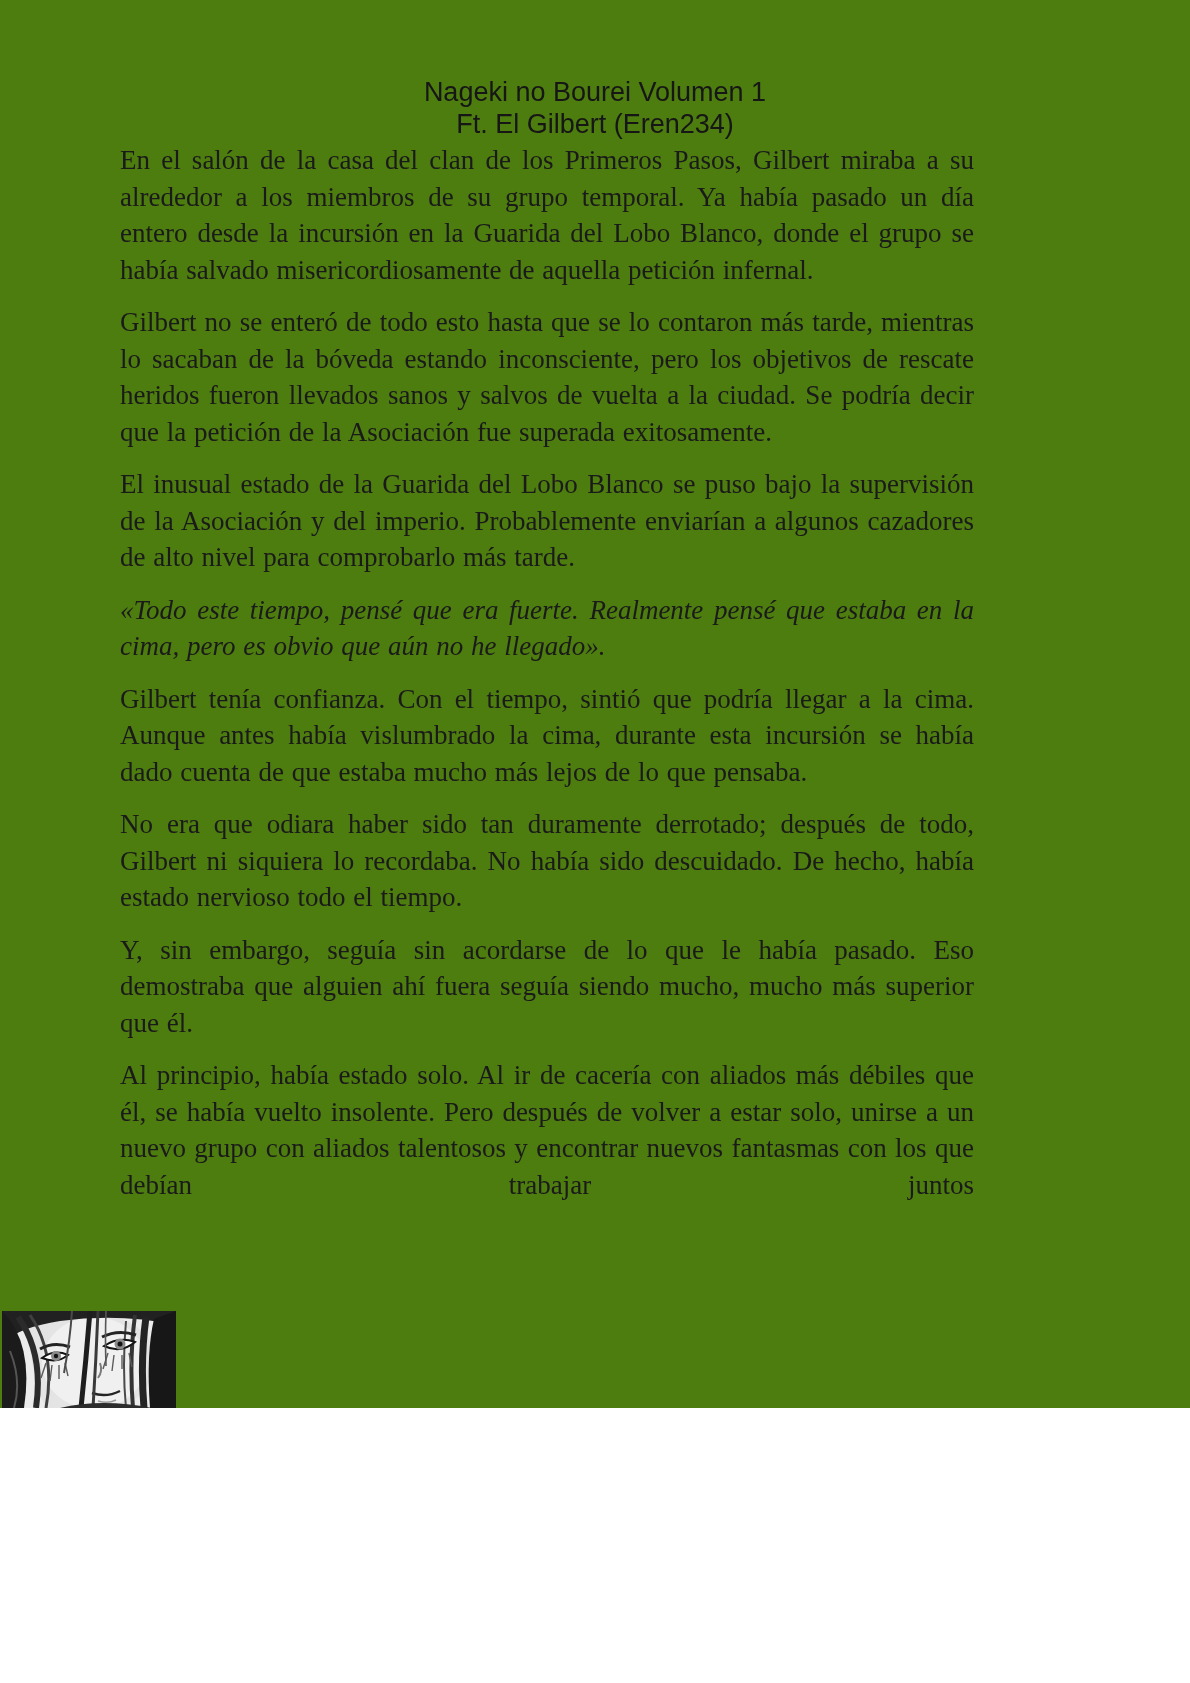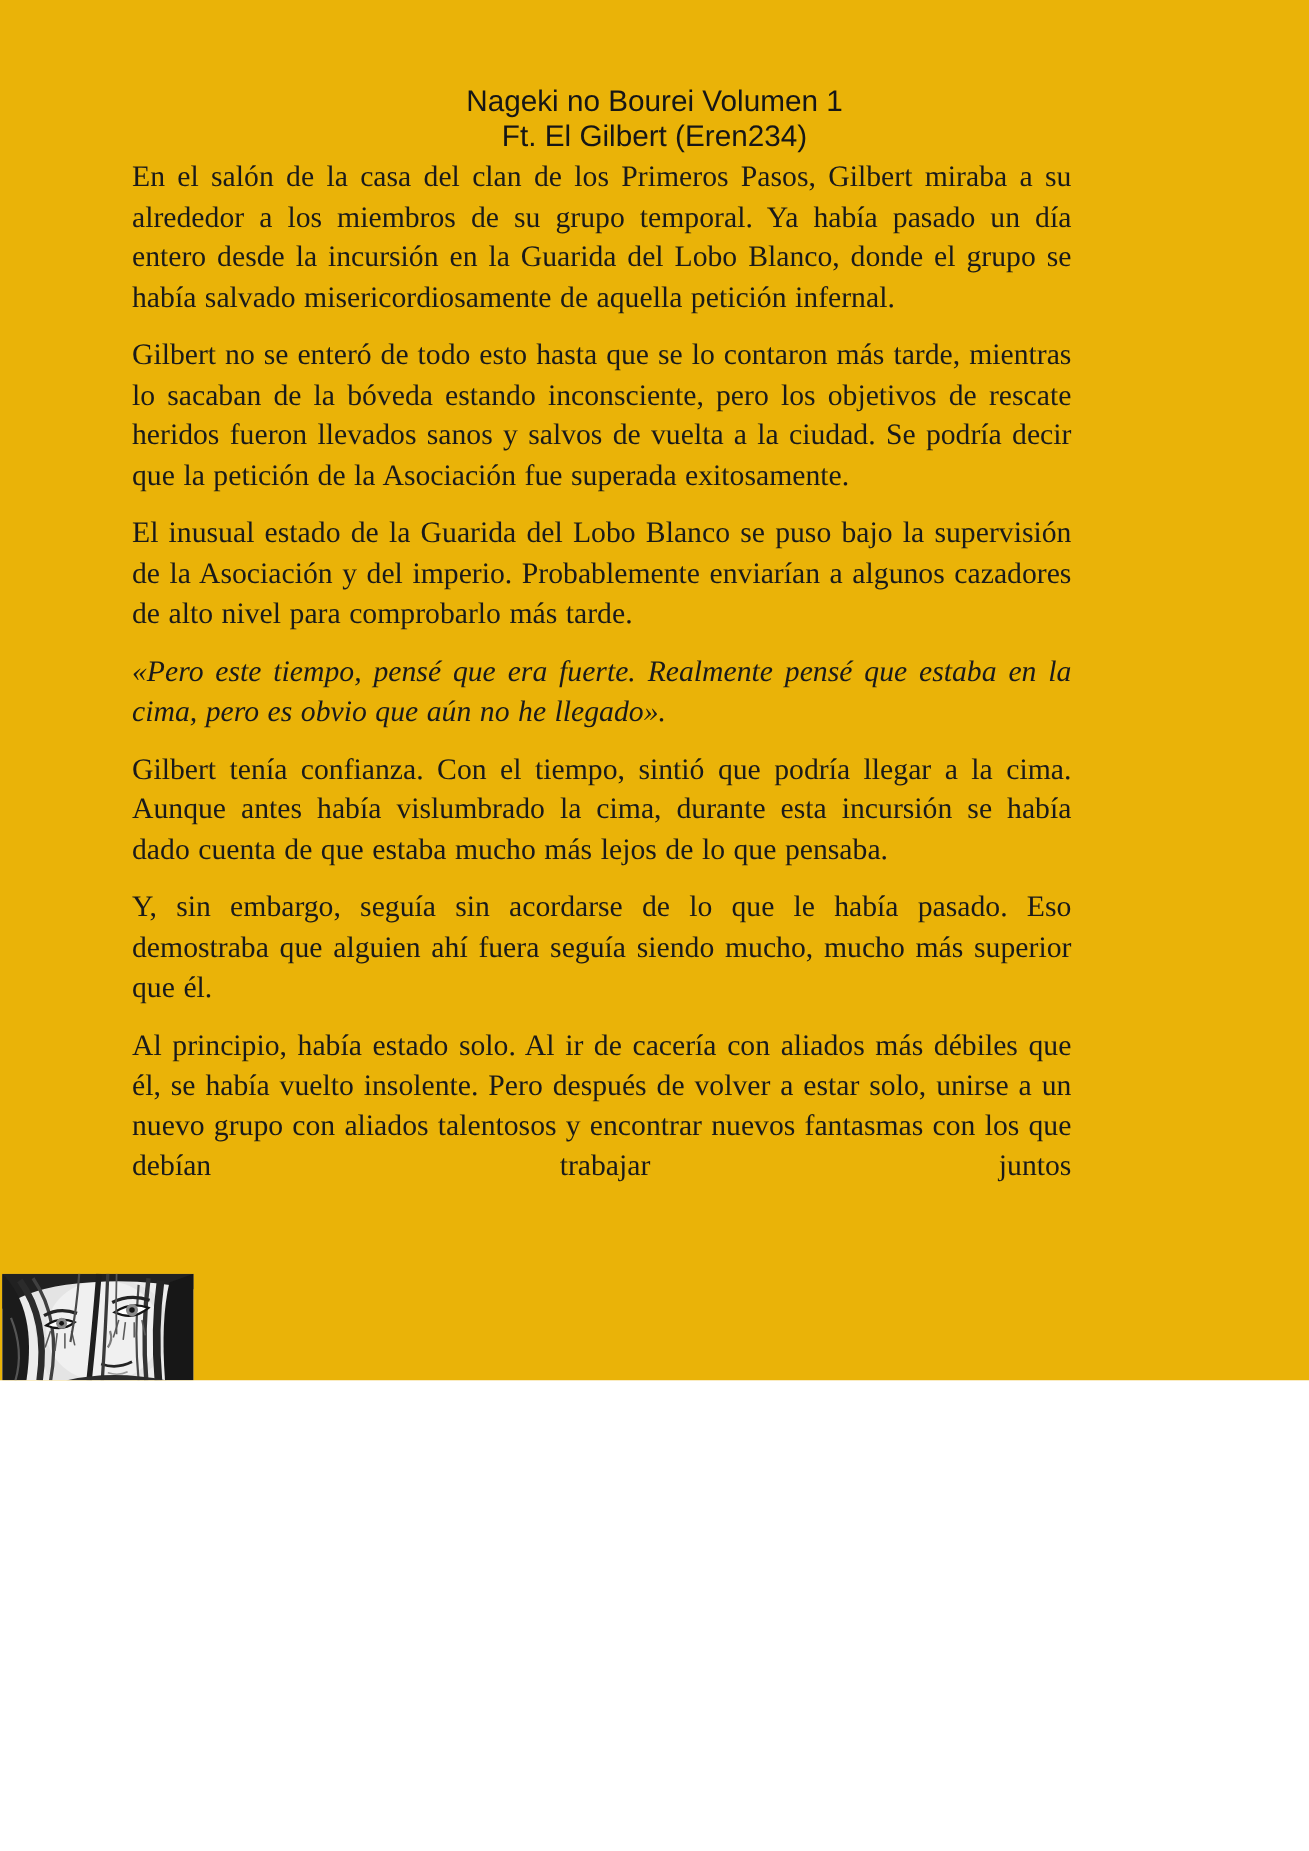--- a/index.html
+++ b/index.html
@@ -3,22 +3,22 @@
 <meta charset="utf-8">
 <style>
   html, body {
     margin: 0;
     padding: 0;
     background: #ffffff;
   }
   .page {
     position: relative;
     width: 1190px;
-    height: 1255px;
-    background: #eab308;
+    height: 1408px;
+    background: #4d7c0f;
     overflow: hidden;
     font-kerning: normal;
   }
   .doc-header {
     padding-top: 76px;
     text-align: center;
     font-family: "Liberation Sans", sans-serif;
     font-size: 27px;
     line-height: 32px;
     color: #161616;
@@ -67,22 +67,23 @@
 
   <div class="doc-header">
     <span class="title-line">Nageki no Bourei Volumen 1</span>
     <span class="title-line">Ft. El Gilbert (Eren234)</span>
   </div>
 
   <div class="doc-body">
     <p class="doc-par">En el salón de la casa del clan de los Primeros Pasos, Gilbert miraba a su alrededor a los miembros de su grupo temporal. Ya había pasado un día entero desde la incursión en la Guarida del Lobo Blanco, donde el grupo se había salvado misericordiosamente de aquella petición infernal.</p>
     <p class="doc-par">Gilbert no se enteró de todo esto hasta que se lo contaron más tarde, mientras lo sacaban de la bóveda estando inconsciente, pero los objetivos de rescate heridos fueron llevados sanos y salvos de vuelta a la ciudad. Se podría decir que la petición de la Asociación fue superada exitosamente.</p>
     <p class="doc-par">El inusual estado de la Guarida del Lobo Blanco se puso bajo la supervisión de la Asociación y del imperio. Probablemente enviarían a algunos cazadores de alto nivel para comprobarlo más tarde.</p>
-    <p class="doc-par italic">«Pero este tiempo, pensé que era fuerte. Realmente pensé que estaba en la cima, pero es obvio que aún no he llegado».</p>
+    <p class="doc-par italic">«Todo este tiempo, pensé que era fuerte. Realmente pensé que estaba en la cima, pero es obvio que aún no he llegado».</p>
     <p class="doc-par">Gilbert tenía confianza. Con el tiempo, sintió que podría llegar a la cima. Aunque antes había vislumbrado la cima, durante esta incursión se había dado cuenta de que estaba mucho más lejos de lo que pensaba.</p>
+    <p class="doc-par">No era que odiara haber sido tan duramente derrotado; después de todo, Gilbert ni siquiera lo recordaba. No había sido descuidado. De hecho, había estado nervioso todo el tiempo.</p>
     <p class="doc-par">Y, sin embargo, seguía sin acordarse de lo que le había pasado. Eso demostraba que alguien ahí fuera seguía siendo mucho, mucho más superior que él.</p>
     <p class="doc-par justify-last">Al principio, había estado solo. Al ir de cacería con aliados más débiles que él, se había vuelto insolente. Pero después de volver a estar solo, unirse a un nuevo grupo con aliados talentosos y encontrar nuevos fantasmas con los que debían trabajar juntos</p>
   </div>
 
   <div class="footer-art">
     <svg viewBox="0 0 174 97" xmlns="http://www.w3.org/2000/svg">
       <rect width="174" height="97" fill="#ececec"></rect>
 
       <path d="M28,12 Q60,0 102,4 Q152,12 154,52 Q150,82 118,97 L44,97 Q26,60 28,12 Z" fill="#e4e4e4"></path>
       <ellipse cx="92" cy="52" rx="52" ry="46" fill="#f0f0f0"></ellipse>

